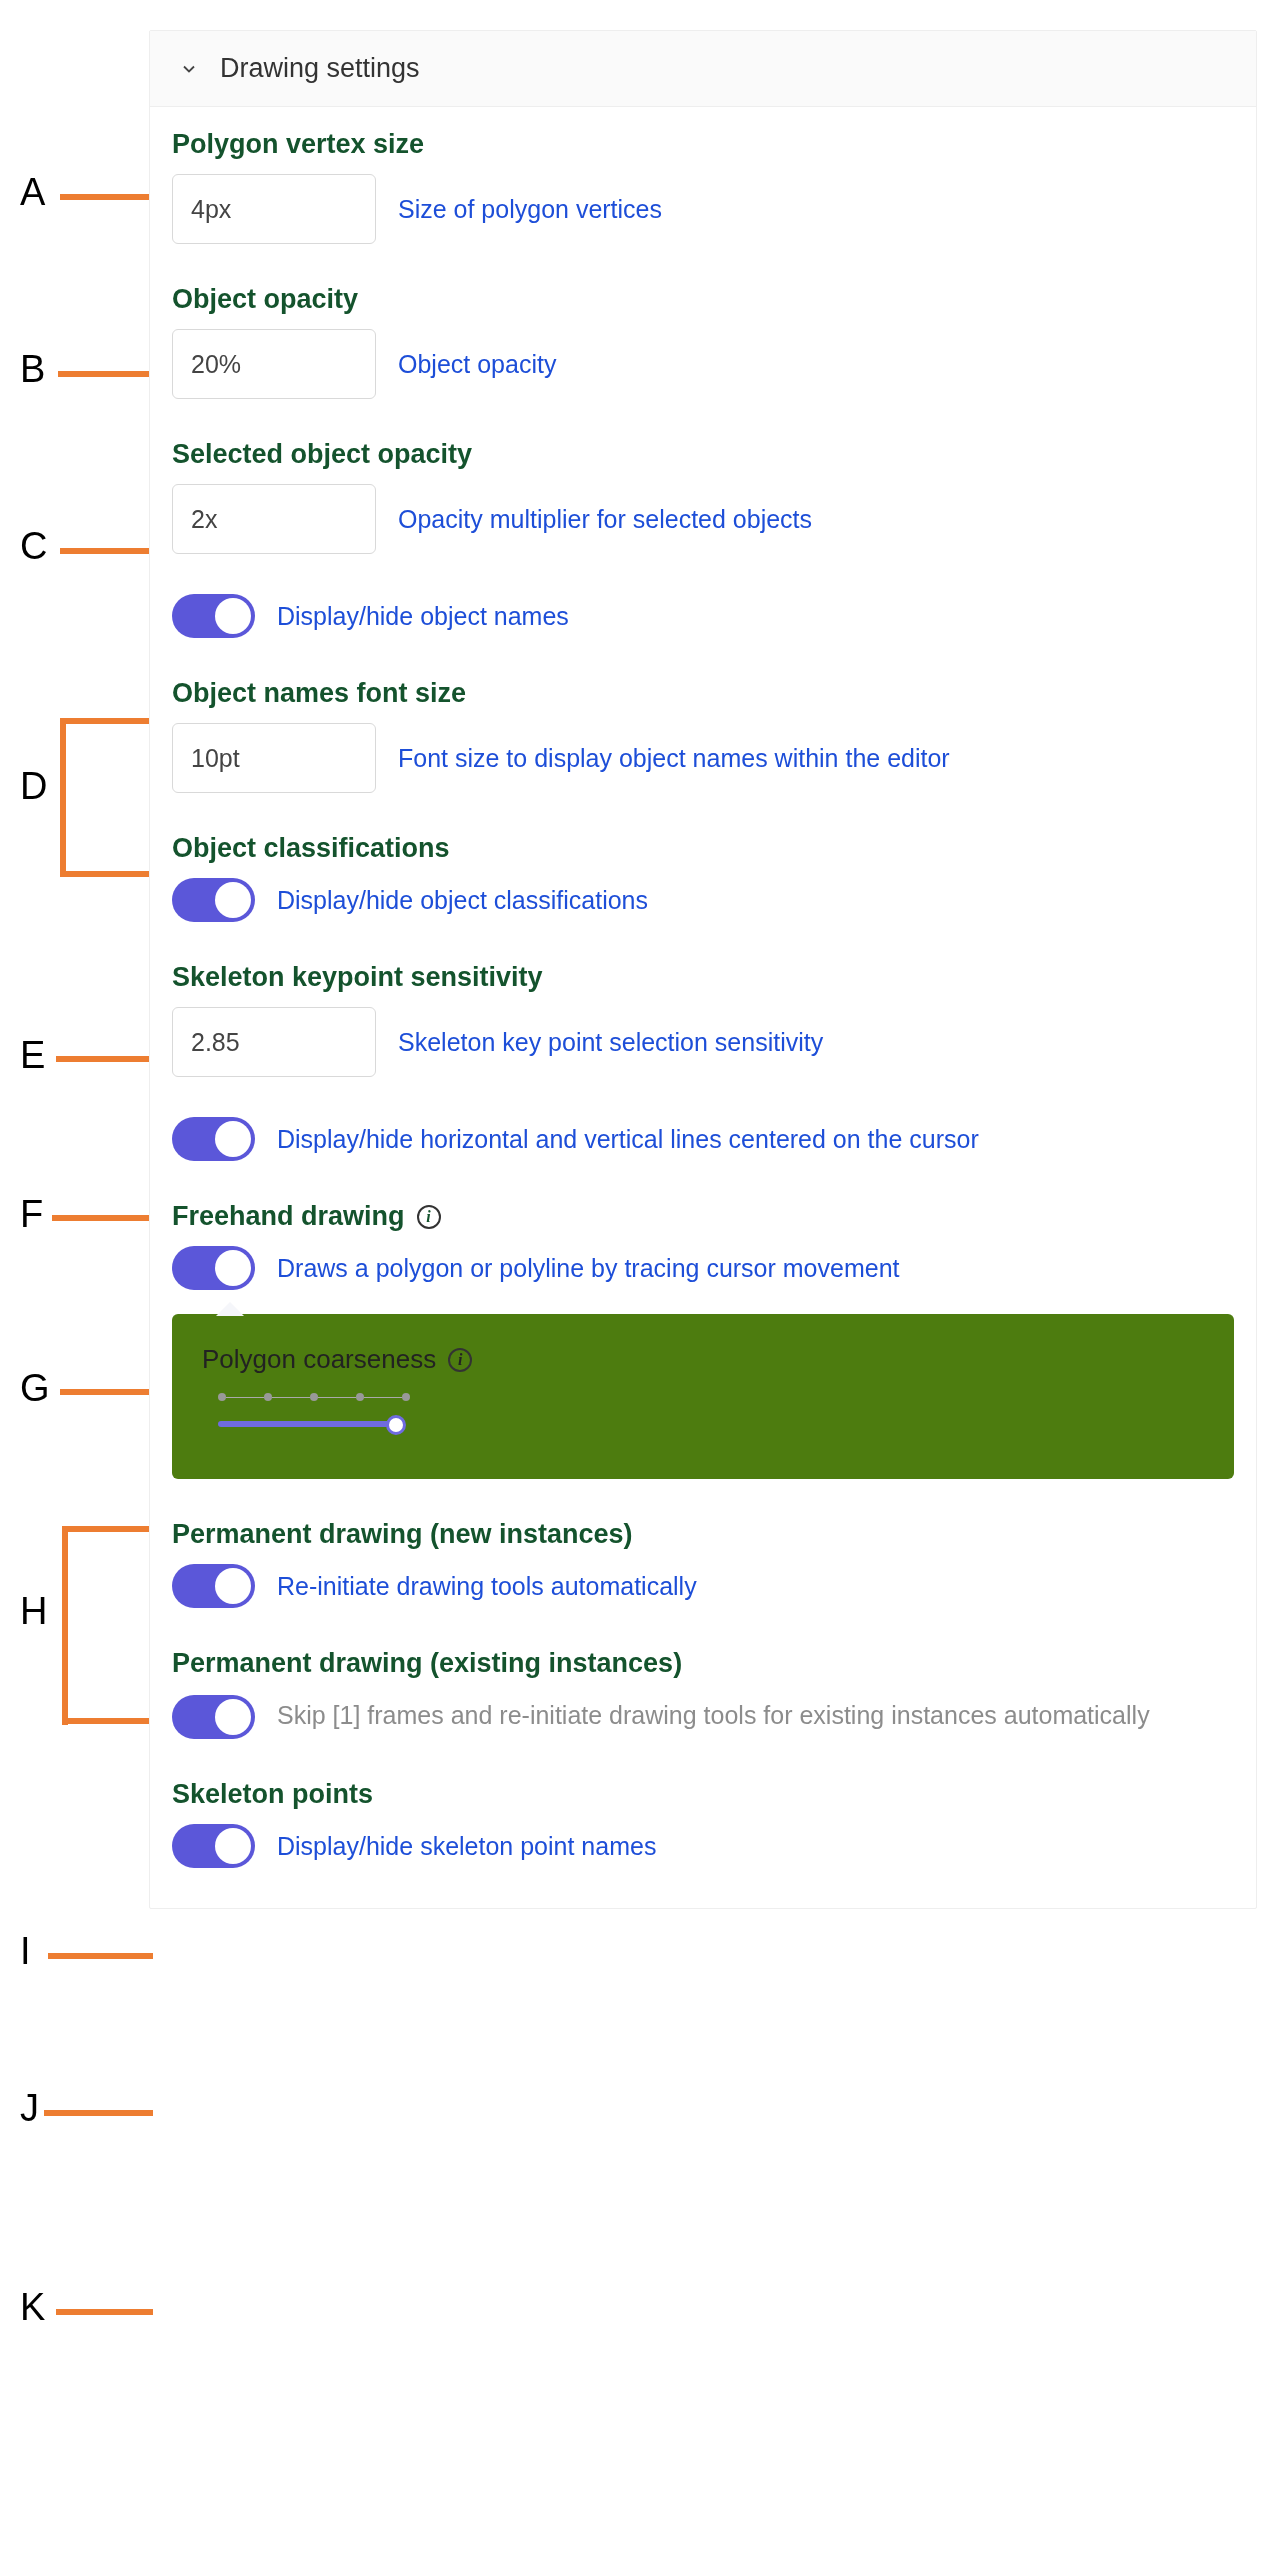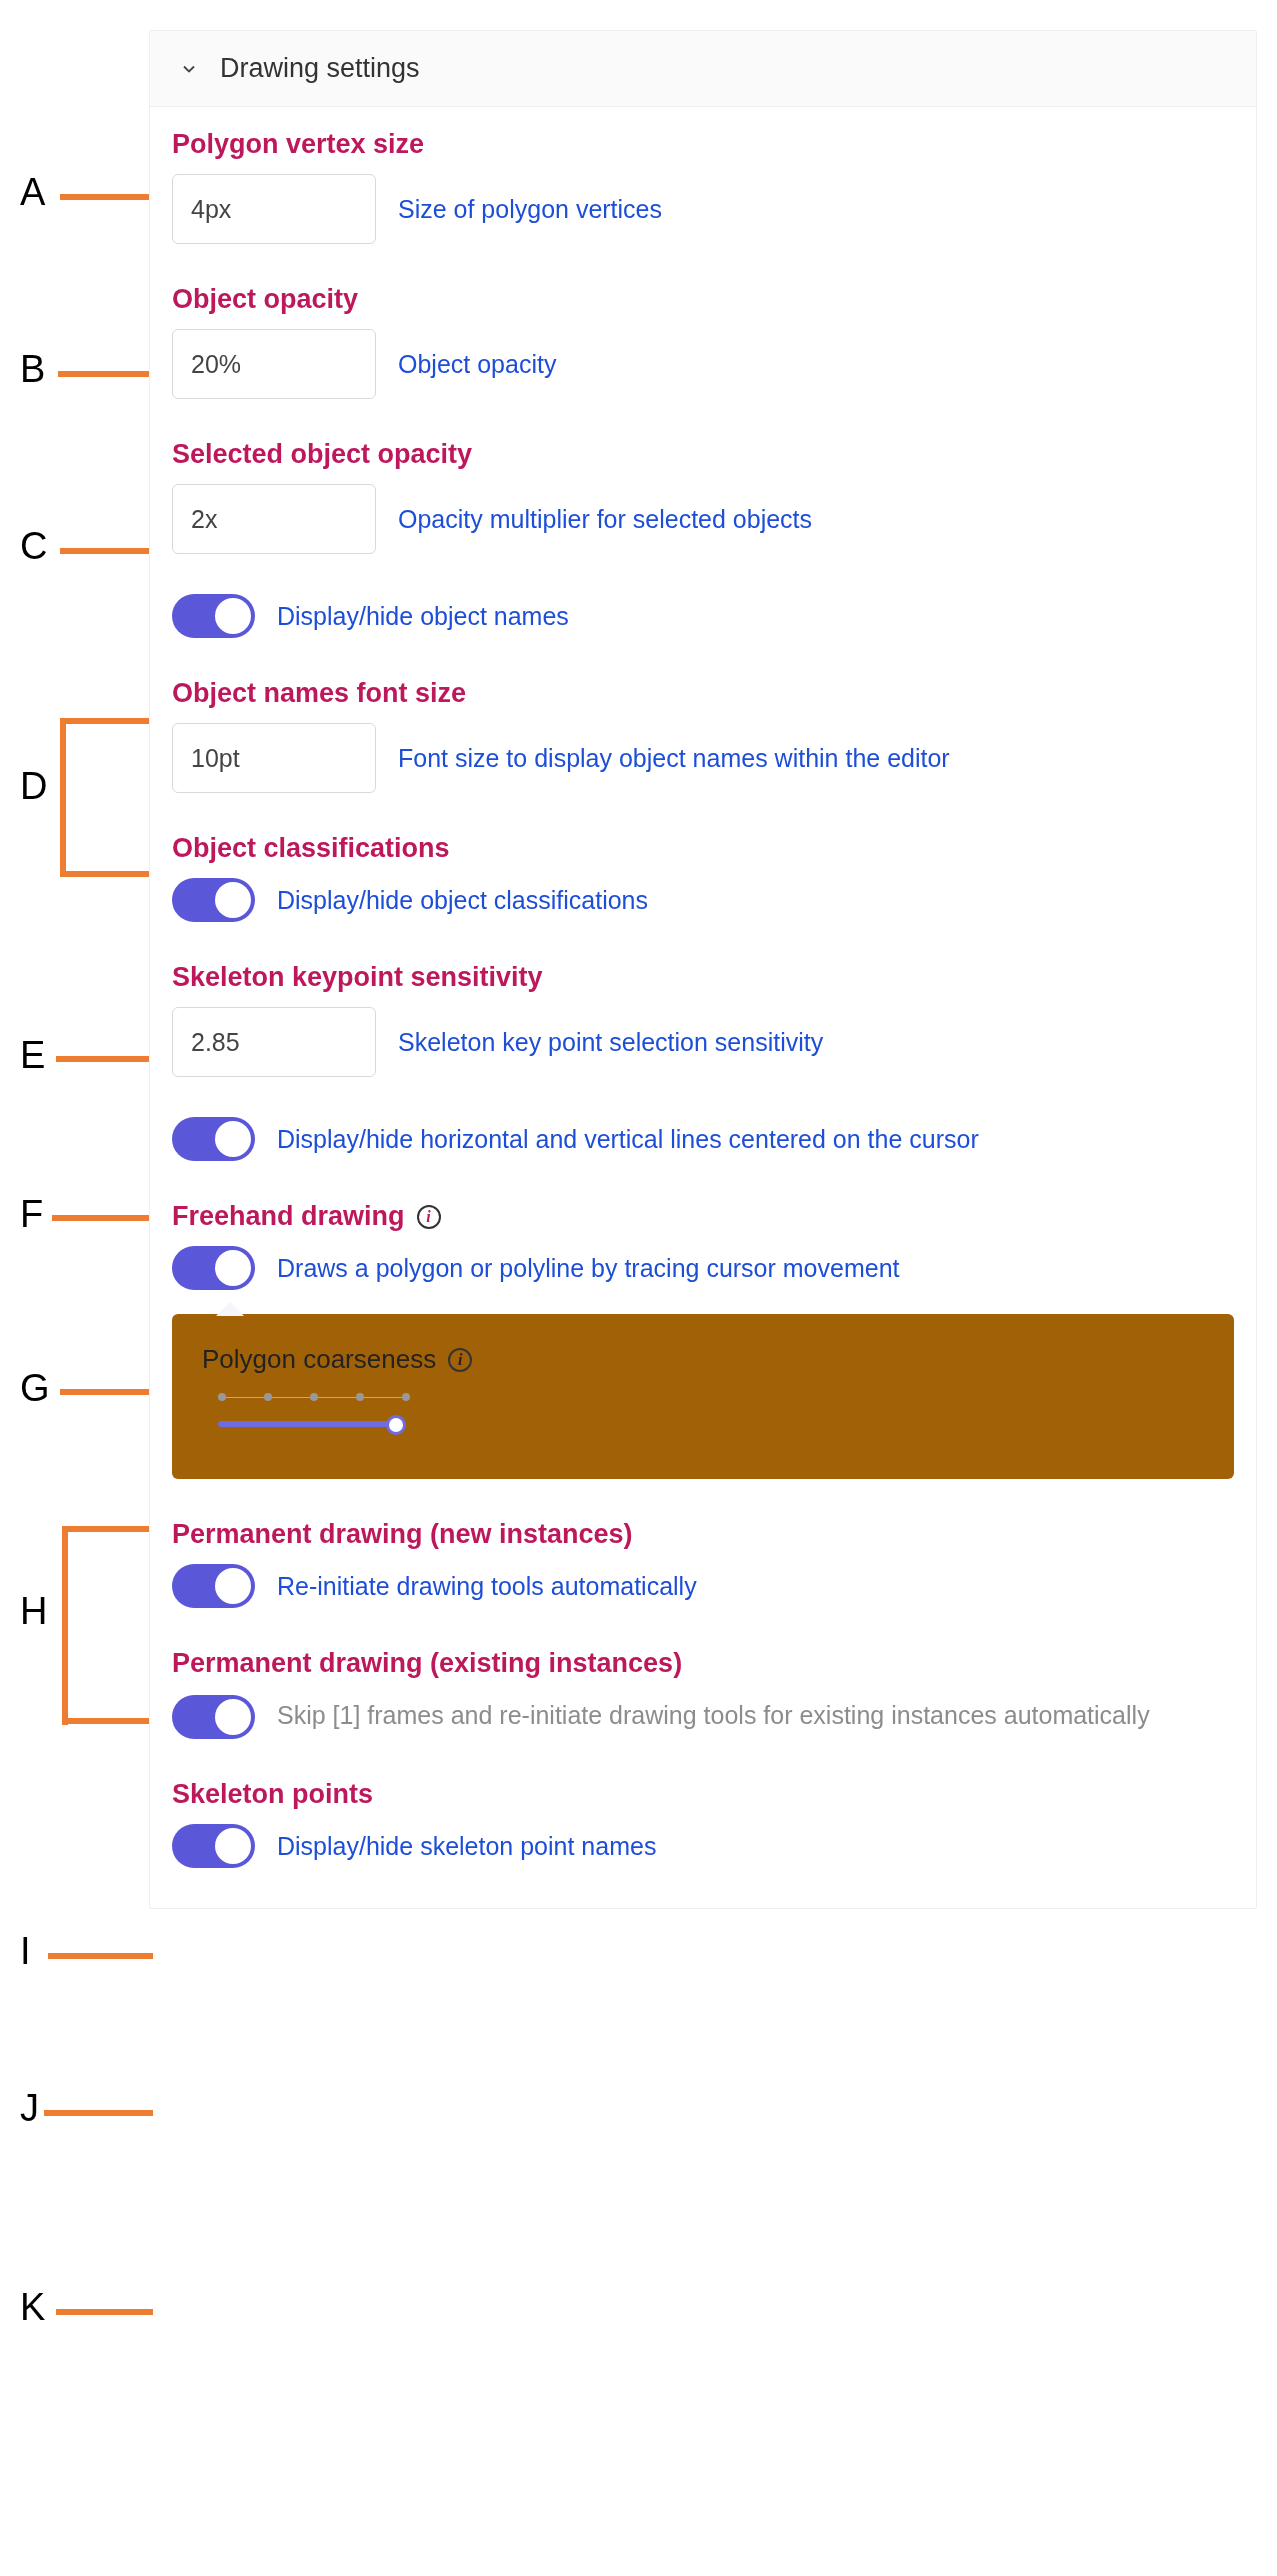--- a/index.html
+++ b/index.html
@@ -67,21 +67,21 @@
   .panel-body {
     padding: 22px 22px 40px 22px;
   }
   .setting {
     margin-top: 40px;
   }
   .setting:first-child { margin-top: 0; }
   .setting-label {
     font-size: 27px;
     font-weight: 600;
-    color: #be185d;
+    color: #14532d;
     margin-bottom: 14px;
     display: flex;
     align-items: center;
     gap: 12px;
   }
   .setting-row {
     display: flex;
     align-items: center;
     gap: 22px;
   }
@@ -125,21 +125,21 @@
     border-radius: 50%;
     display: inline-flex;
     align-items: center;
     justify-content: center;
     font-size: 16px;
     font-weight: 600;
     font-style: italic;
     font-family: Georgia, serif;
   }
   .sub-panel {
-    background: #a16207;
+    background: #4d7c0f;
     border-radius: 6px;
     padding: 30px 30px 46px 30px;
     margin-top: 24px;
     position: relative;
   }
   .sub-panel::before {
     content: "";
     position: absolute;
     top: -12px;
     left: 44px;

